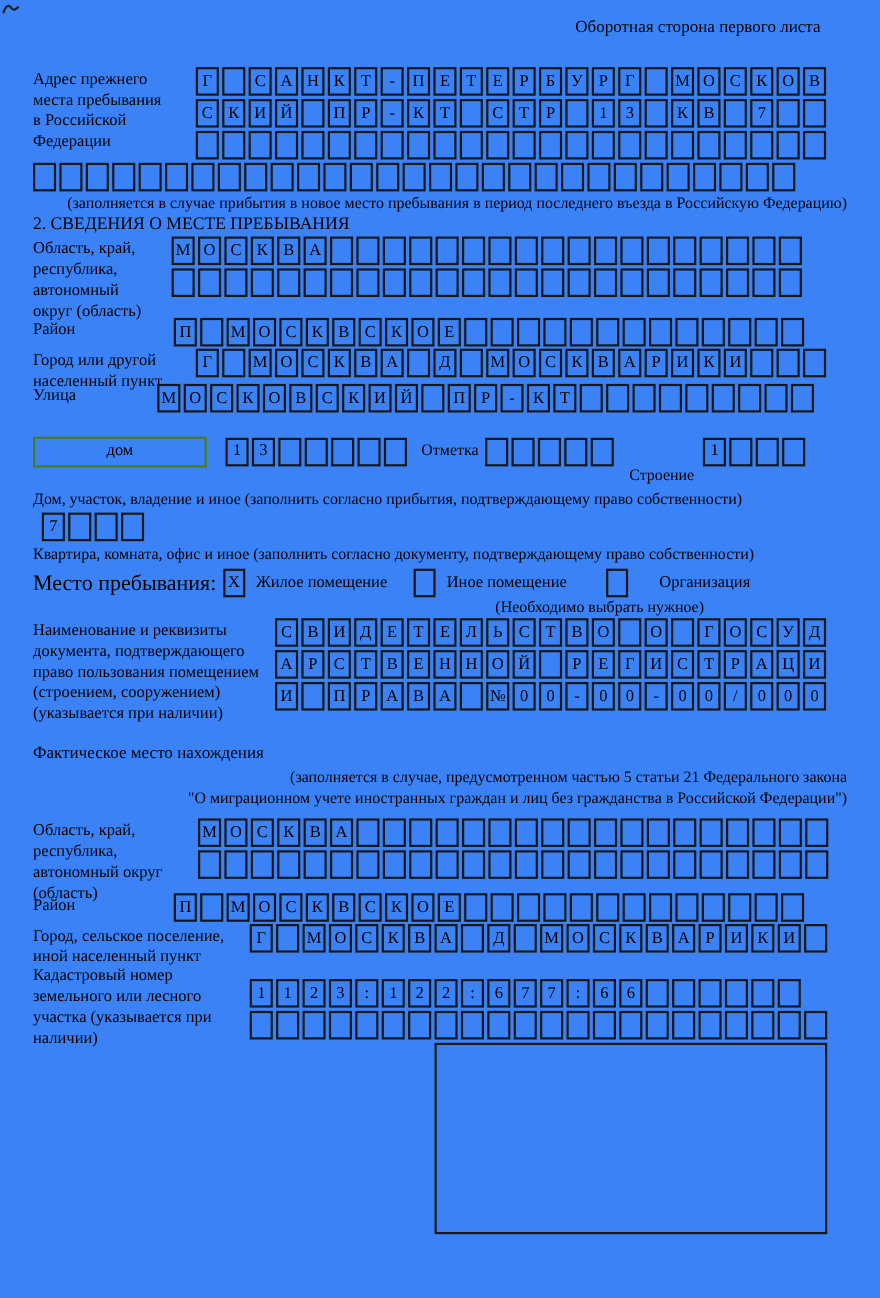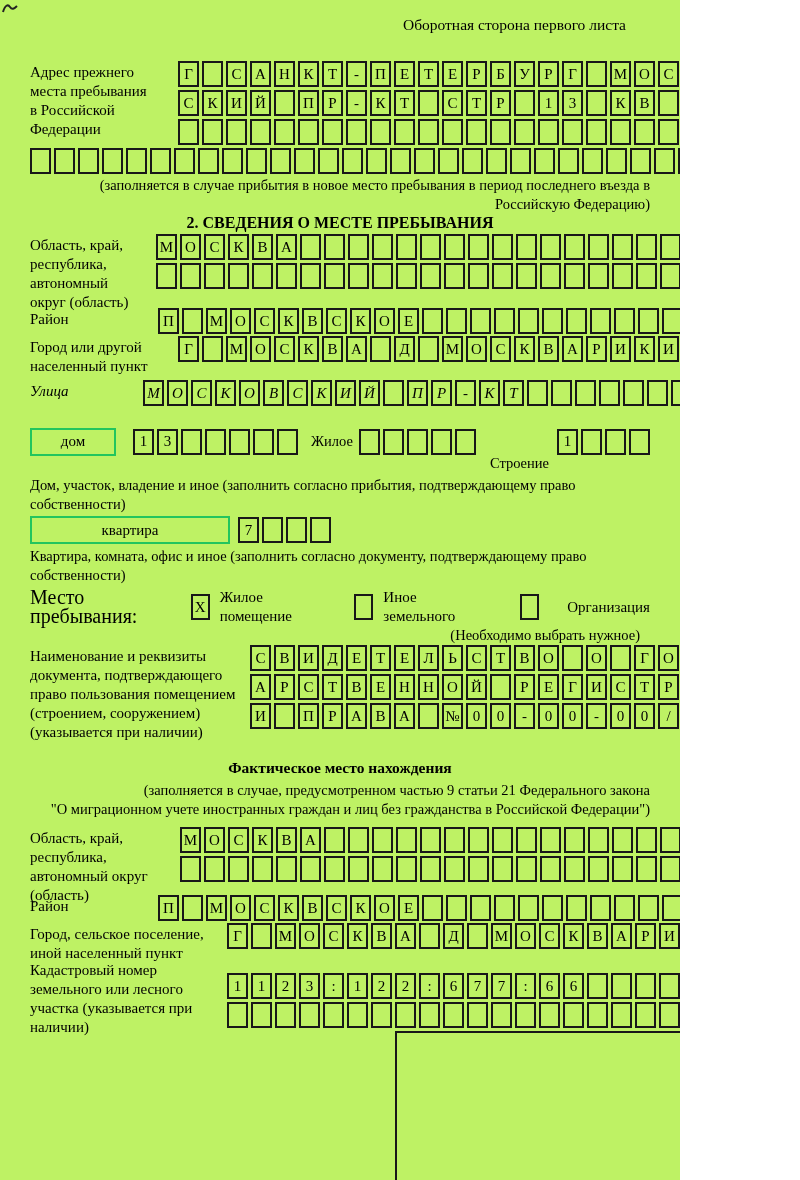--- a/index.html
+++ b/index.html
@@ -1,41 +1,41 @@
 <!DOCTYPE html>
 <html><head>
 <meta charset="utf-8">
 <style>
   html,body{margin:0;padding:0;background:#fff;}
   .page{
-    width:680px;height:1180px;box-sizing:border-box;position:relative;
-    background:#bef264;color:#000;overflow:hidden;
+    width:800px;height:1180px;box-sizing:border-box;position:relative;
+    background:#3b82f6;color:#000;overflow:hidden;
     font-family:"Liberation Serif", serif;
     padding:16px 30px 0 30px;
   }
   .hdr-note{text-align:right;padding-right:24px;font-size:15.5px;}
   .corner-mark{position:absolute;left:2px;top:3px;}
 
   .field{position:relative;}
   .lbl{position:absolute;left:0;top:2px;font-size:15px;line-height:19px;}
   .grid{display:flex;flex-direction:column;gap:3px;}
   .row{display:flex;gap:3px;}
   .cell{
     flex:0 0 auto;box-sizing:border-box;width:21px;height:26px;
     border:2px solid #181818;display:flex;align-items:center;justify-content:center;
     font-size:15px;line-height:1;
   }
   .wide-box{
-    box-sizing:border-box;height:28px;border:2px solid #22c55e;
+    box-sizing:border-box;height:28px;border:2px solid #4d7c0f;
     display:flex;align-items:center;justify-content:center;font-size:15px;
   }
   .inline-row{display:flex;align-items:center;}
   .caption{font-size:14.5px;line-height:19px;}
   .center{text-align:right;}
-  .sec-title{font-size:16px;font-weight:bold;text-align:center;}
+  .sec-title{font-size:16px;font-weight:normal;}
   .chk{box-sizing:border-box;width:20px;height:26px;border:2px solid #181818;
        display:flex;align-items:center;justify-content:center;font-size:15px;}
   .stamp-box{box-sizing:border-box;width:357px;height:174px;border:2px solid #181818;margin-left:365px;}
   .stamp-cap{margin-left:345px;width:408px;}
 </style>
 </head>
 <body>
 
 <div class="page">
 
@@ -274,21 +274,21 @@
         <span class="cell">Р</span>
         <span class="cell">И</span>
         <span class="cell">К</span>
         <span class="cell">И</span>
         <span class="cell"></span>
         <span class="cell"></span>
         <span class="cell"></span>
       </div>
   </div>
 
-  <div class="field" style="margin-top:18px;padding-left:113px;font-style:italic;">
+  <div class="field" style="margin-top:6px;padding-left:113px;">
     <div class="lbl">Улица</div>
     <div class="row">
         <span class="cell">М</span>
         <span class="cell">О</span>
         <span class="cell">С</span>
         <span class="cell">К</span>
         <span class="cell">О</span>
         <span class="cell">В</span>
         <span class="cell">С</span>
         <span class="cell">К</span>
@@ -316,55 +316,54 @@
     <div class="wide-box" style="width:158px;">дом</div>
     <div class="row" style="margin-left:17px;">
         <span class="cell">1</span>
         <span class="cell">3</span>
         <span class="cell"></span>
         <span class="cell"></span>
         <span class="cell"></span>
         <span class="cell"></span>
         <span class="cell"></span>
       </div>
-    <div class="caption" style="margin-left:13px;">Жилое</div>
+    <div class="caption" style="margin-left:13px;">Отметка</div>
     <div class="row" style="margin-left:6px;">
         <span class="cell"></span>
         <span class="cell"></span>
         <span class="cell"></span>
         <span class="cell"></span>
         <span class="cell"></span>
       </div>
     <div class="caption" style="margin-left:14px;margin-top:44px;">Строение</div>
     <div class="row" style="margin-left:8px;">
         <span class="cell">1</span>
         <span class="cell"></span>
         <span class="cell"></span>
         <span class="cell"></span>
       </div>
   </div>
   <div class="caption" style="margin-top:3px;">Дом, участок, владение и иное (заполнить согласно прибытия, подтверждающему право собственности)</div>
 
   <div class="inline-row" style="margin-top:2px;">
-    <div class="wide-box" style="width:200px;">квартира</div>
     <div class="row" style="margin-left:8px;">
         <span class="cell">7</span>
         <span class="cell"></span>
         <span class="cell"></span>
         <span class="cell"></span>
       </div>
   </div>
   <div class="caption" style="margin-top:3px;">Квартира, комната, офис и иное (заполнить согласно документу, подтверждающему право собственности)</div>
 
   <div class="inline-row" style="margin-top:3px;">
     <div class="caption" style="font-size:20px;">Место пребывания:</div>
     <div class="chk" style="margin-left:6px;">X</div>
     <div class="caption" style="font-size:15px;margin-left:10px;">Жилое помещение</div>
     <div class="chk" style="margin-left:24px;"></div>
-    <div class="caption" style="font-size:15px;margin-left:10px;">Иное земельного</div>
+    <div class="caption" style="font-size:15px;margin-left:10px;">Иное помещение</div>
     <div class="chk" style="margin-left:36px;"></div>
     <div class="caption" style="font-size:15px;margin-left:28px;">Организация</div>
   </div>
   <div class="caption center" style="width:610px;">(Необходимо выбрать нужное)</div>
 
   <div class="field" style="margin-top:0;padding-left:220px;">
     <div class="lbl" style="width:212px;">Наименование и реквизиты документа, подтверждающего право пользования помещением (строением, сооружением) (указывается при наличии)</div>
     <div class="grid">
       <div class="row">
           <span class="cell">С</span>
@@ -432,21 +431,21 @@
           <span class="cell">0</span>
           <span class="cell">/</span>
           <span class="cell">0</span>
           <span class="cell">0</span>
           <span class="cell">0</span>
         </div>
     </div>
   </div>
 
   <div class="sec-title" style="margin-top:30px;font-size:15.5px;">Фактическое место нахождения</div>
-  <div class="caption center" style="margin-top:4px;">(заполняется в случае, предусмотренном частью 9 статьи 21 Федерального закона</div>
+  <div class="caption center" style="margin-top:4px;">(заполняется в случае, предусмотренном частью 5 статьи 21 Федерального закона</div>
   <div class="caption center">"О миграционном учете иностранных граждан и лиц без гражданства в Российской Федерации")</div>
 
   <div class="field" style="margin-top:8px;padding-left:150px;">
     <div class="lbl" style="width:140px;">Область, край, республика, автономный округ (область)</div>
     <div class="grid">
       <div class="row">
           <span class="cell">М</span>
           <span class="cell">О</span>
           <span class="cell">С</span>
           <span class="cell">К</span>

